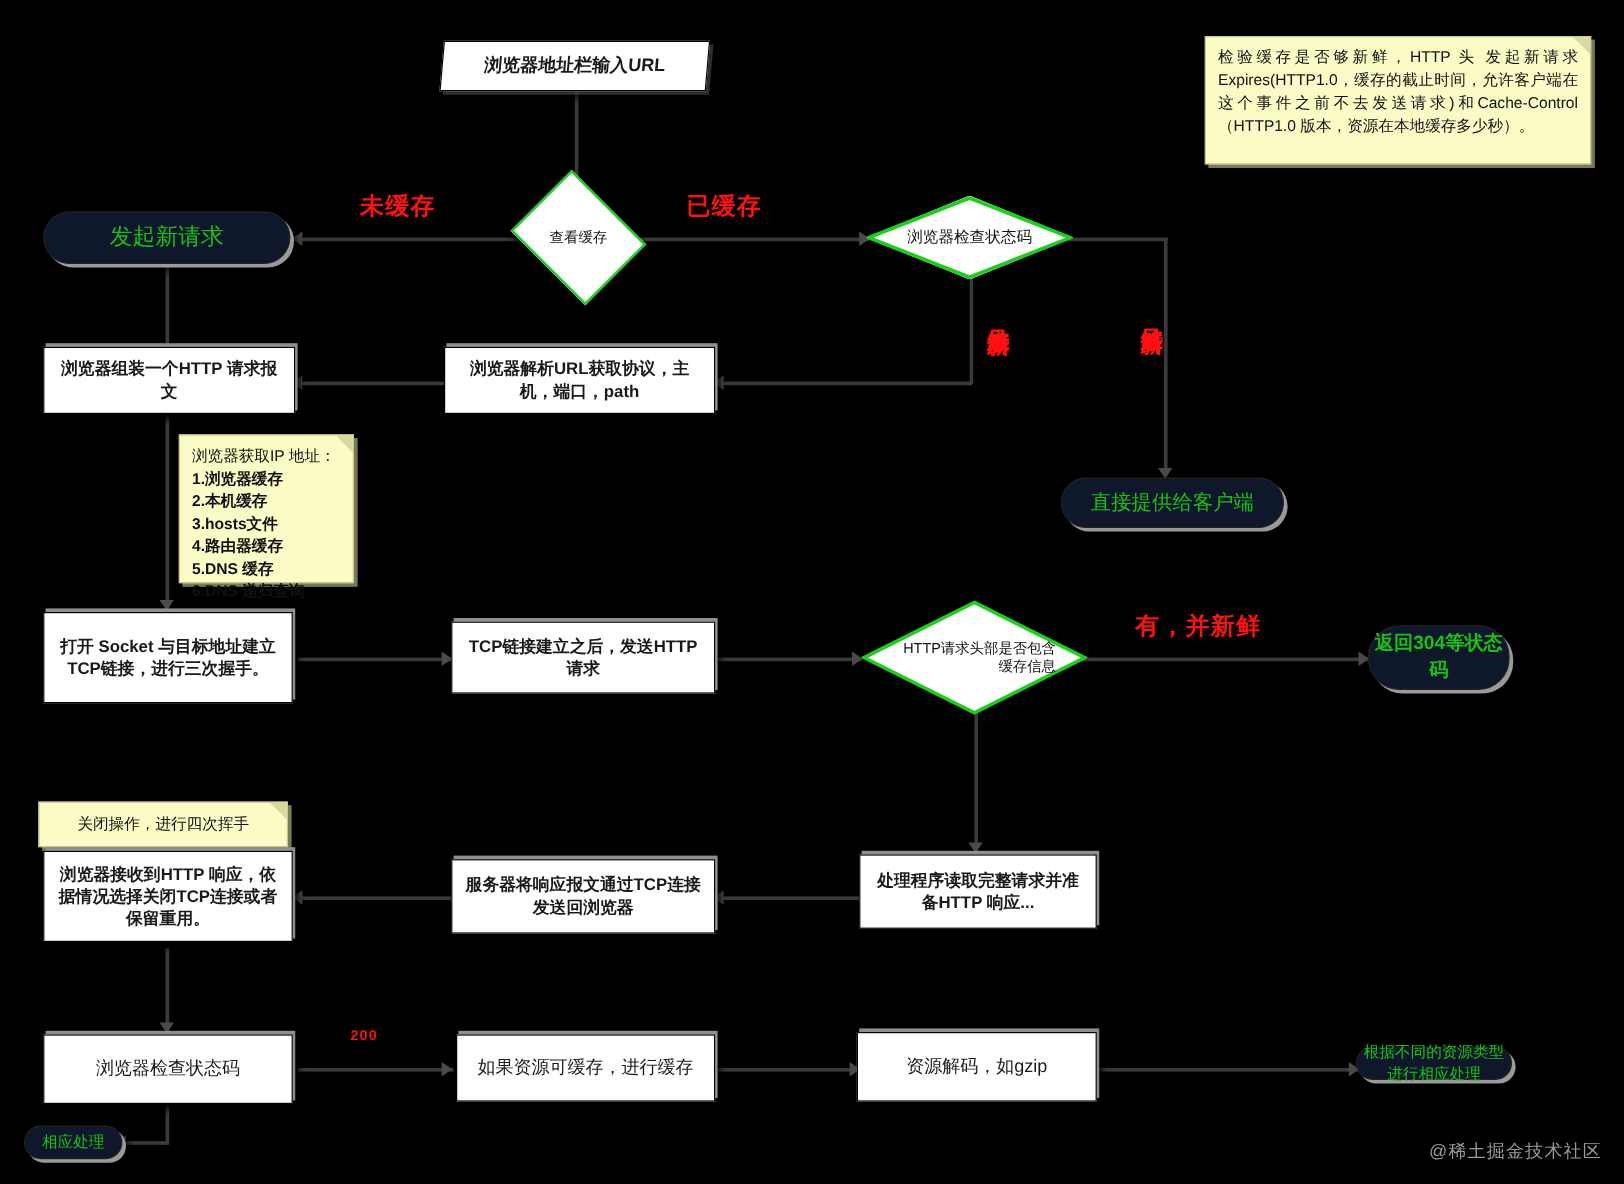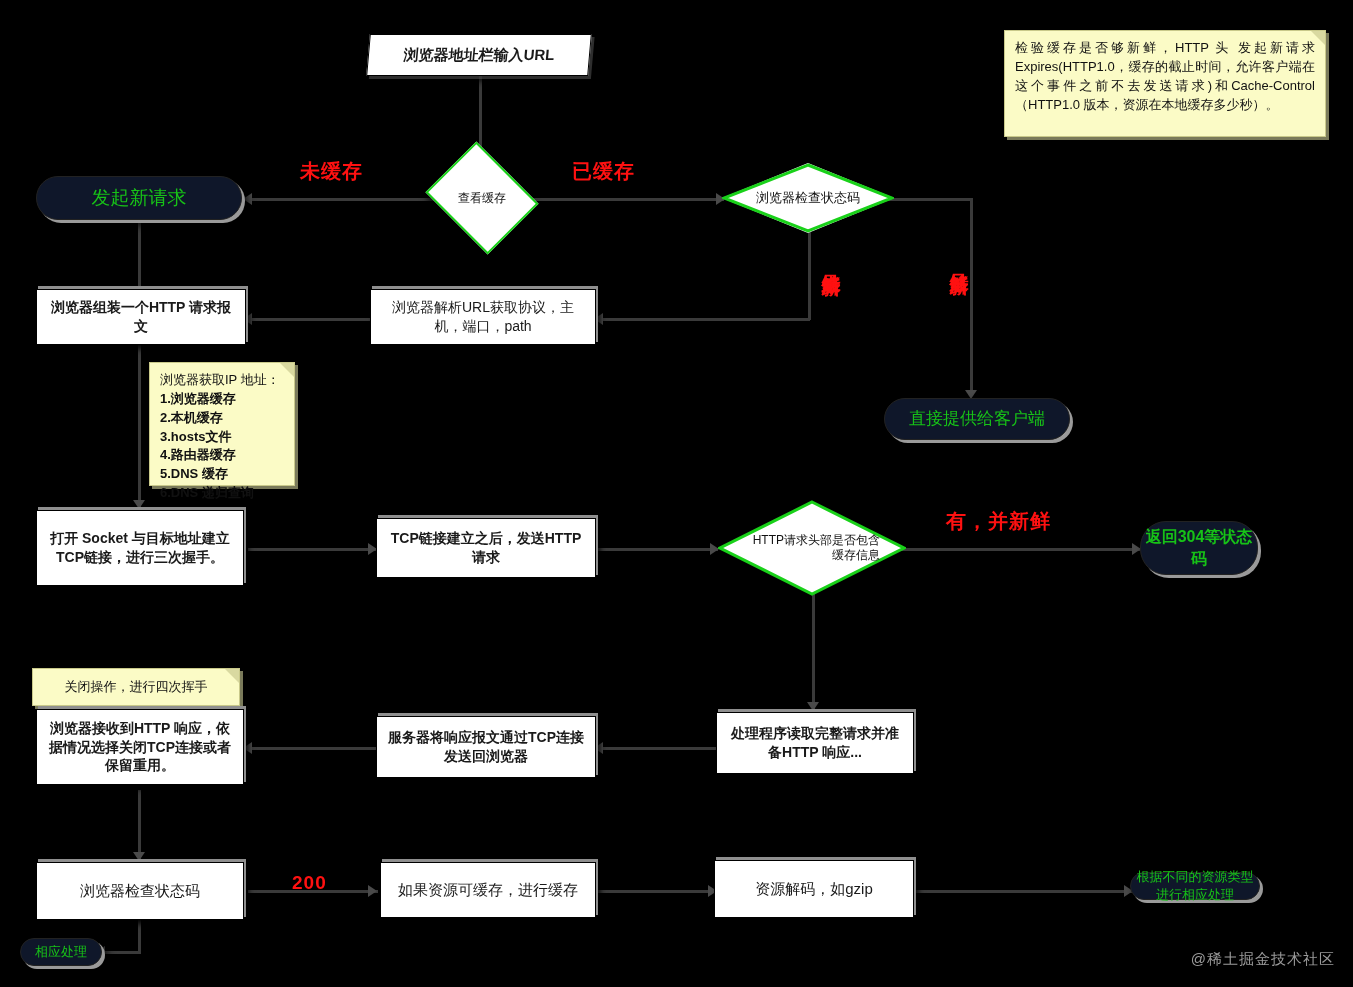--- a/index.html
+++ b/index.html
@@ -44,21 +44,21 @@
   .arrow{position:absolute;width:0;height:0;z-index:2;}
   .ar-r{border-top:6px solid transparent;border-bottom:6px solid transparent;border-left:9px solid #4a4a4a;}
   .ar-l{border-top:6px solid transparent;border-bottom:6px solid transparent;border-right:9px solid #4a4a4a;}
   .ar-d{border-left:6px solid transparent;border-right:6px solid transparent;border-top:9px solid #4a4a4a;}
 
   
   .elabel{position:absolute;color:#ff1111;font-weight:bold;z-index:6;
           font-size:20px;letter-spacing:1px;
           text-shadow:1px 1px 0 #000,-1px 1px 0 #000;}
   .elabel.vert{writing-mode:vertical-rl;text-orientation:upright;font-size:19px;}
-  .elabel.small{font-size:19px;margin-top:16px;}
+  .elabel.small{font-size:12px;}
 
   .watermark{position:absolute;right:18px;bottom:18px;color:#9a9a9a;font-size:15px;
              z-index:8;letter-spacing:1px;}
 
   .b{font-weight:bold;}
 </style>
 </head>
 <body>
 
 <div id="stage">
@@ -147,21 +147,21 @@
     <svg width="172" height="70" style="position:absolute;inset:0;z-index:1;">
       <polygon points="86,2 170,35 86,68 2,35" fill="#ffffff" stroke="#19d119" stroke-width="3"></polygon>
     </svg>
     <div class="dlabel" style="font-size:13px;">浏览器检查状态码</div>
   </div>
 
   <div class="node rect shadowed" style="left:36px;top:289px;width:210px;height:56px;font-weight:bold;font-size:14px;">
     <span>浏览器组装一个HTTP 请求报文</span>
   </div>
 
-  <div class="node rect shadowed" style="left:370px;top:289px;width:226px;height:56px;font-weight:normal;font-size:14px;">
+  <div class="node rect shadowed" style="left:370px;top:289px;width:226px;height:56px;font-weight:bold;font-size:14px;">
     <span>浏览器解析URL获取协议，主机，端口，path</span>
   </div>
 
   <div class="node pill" style="left:884px;top:398px;width:186px;height:42px;font-size:17px;">
     <span>直接提供给客户端</span>
   </div>
 
   <div class="node note" style="left:149px;top:362px;width:146px;height:124px;display:block;">
     <span class="dogear"></span>
     <div>浏览器获取IP 地址：</div>

